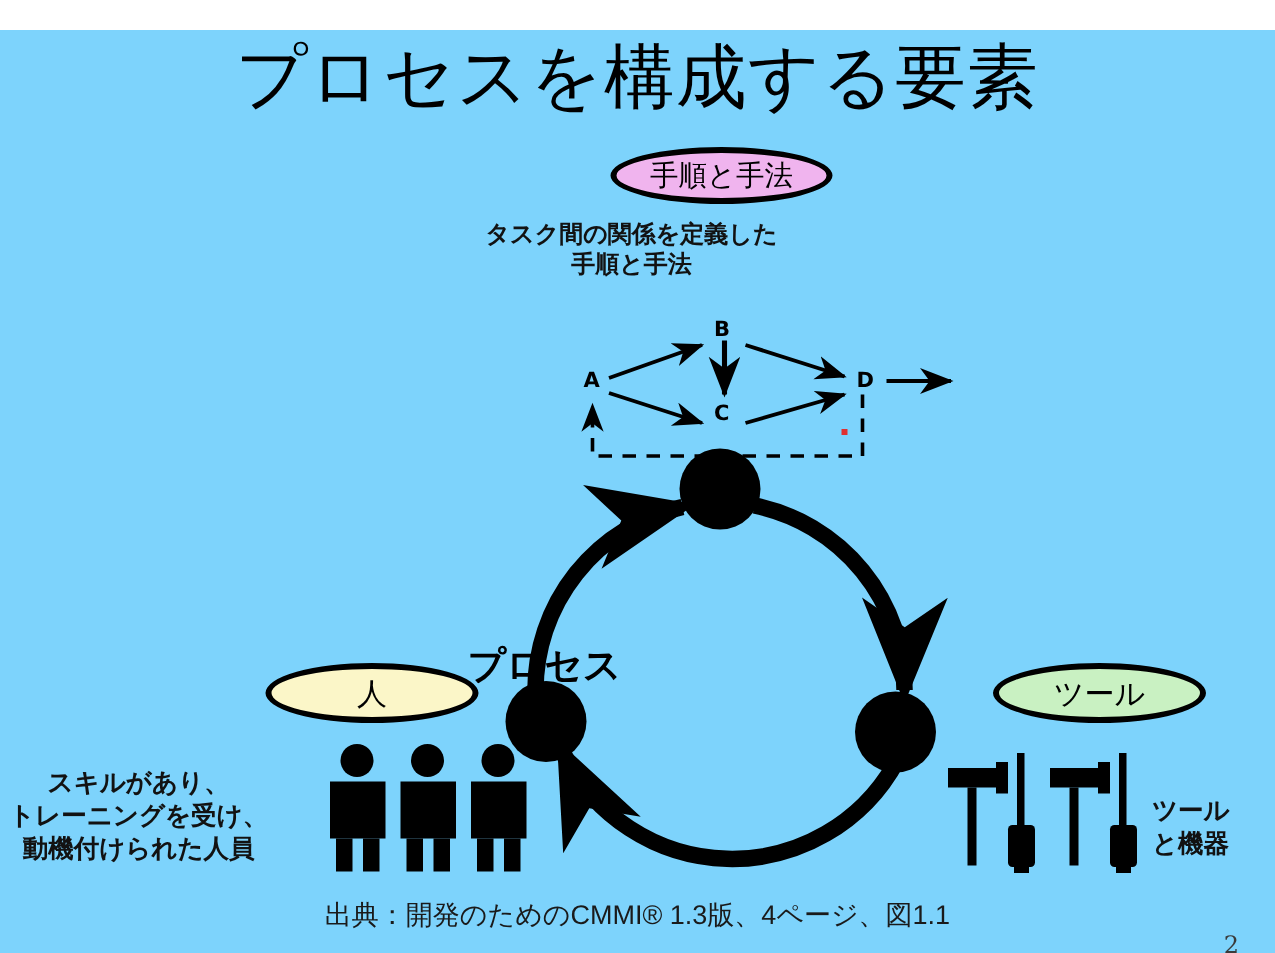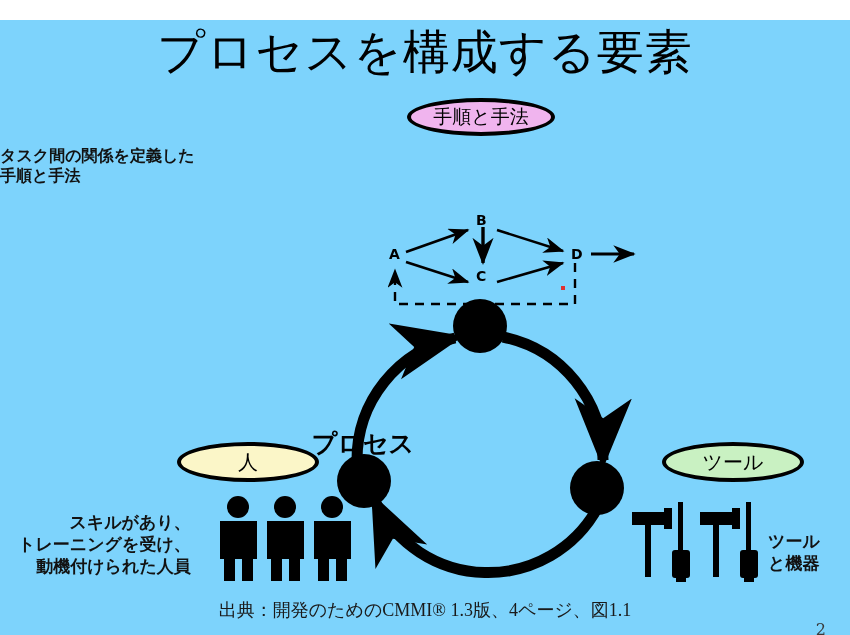--- a/index.html
+++ b/index.html
@@ -78,26 +78,27 @@
     font-family: "DejaVu Sans", "Liberation Sans", sans-serif;
     font-weight: bold;
     color: #121212;
     line-height: 1.28;
     white-space: pre-line;
   }
   #desc-procedure {
     left: 0;
     top: 126px;
     width: 842px;
+    text-align: center;
     font-size: 16px;
   }
   #desc-people {
-    left: 18px;
+    left: 6px;
     top: 492px;
-    text-align: right;
+    text-align: center;
     font-size: 17px;
   }
   #desc-tools {
     left: 768px;
     top: 511px;
     text-align: left;
     font-size: 17px;
   }
 
   
@@ -126,21 +127,21 @@
     color: #000000;
   }
 
   
   #source-note {
     position: absolute;
     left: 0;
     top: 578px;
     width: 850px;
     text-align: center;
-    font-family: Liberation Serif, serif;
+    font-family: Liberation Sans, sans-serif;
     font-size: 18px;
     color: #1a1a1a;
   }
   #page-number {
     position: absolute;
     right: 24px;
     top: 600px;
     font-family: "DejaVu Serif", "Liberation Serif", serif;
     font-size: 16px;
     color: #3a3a3a;

